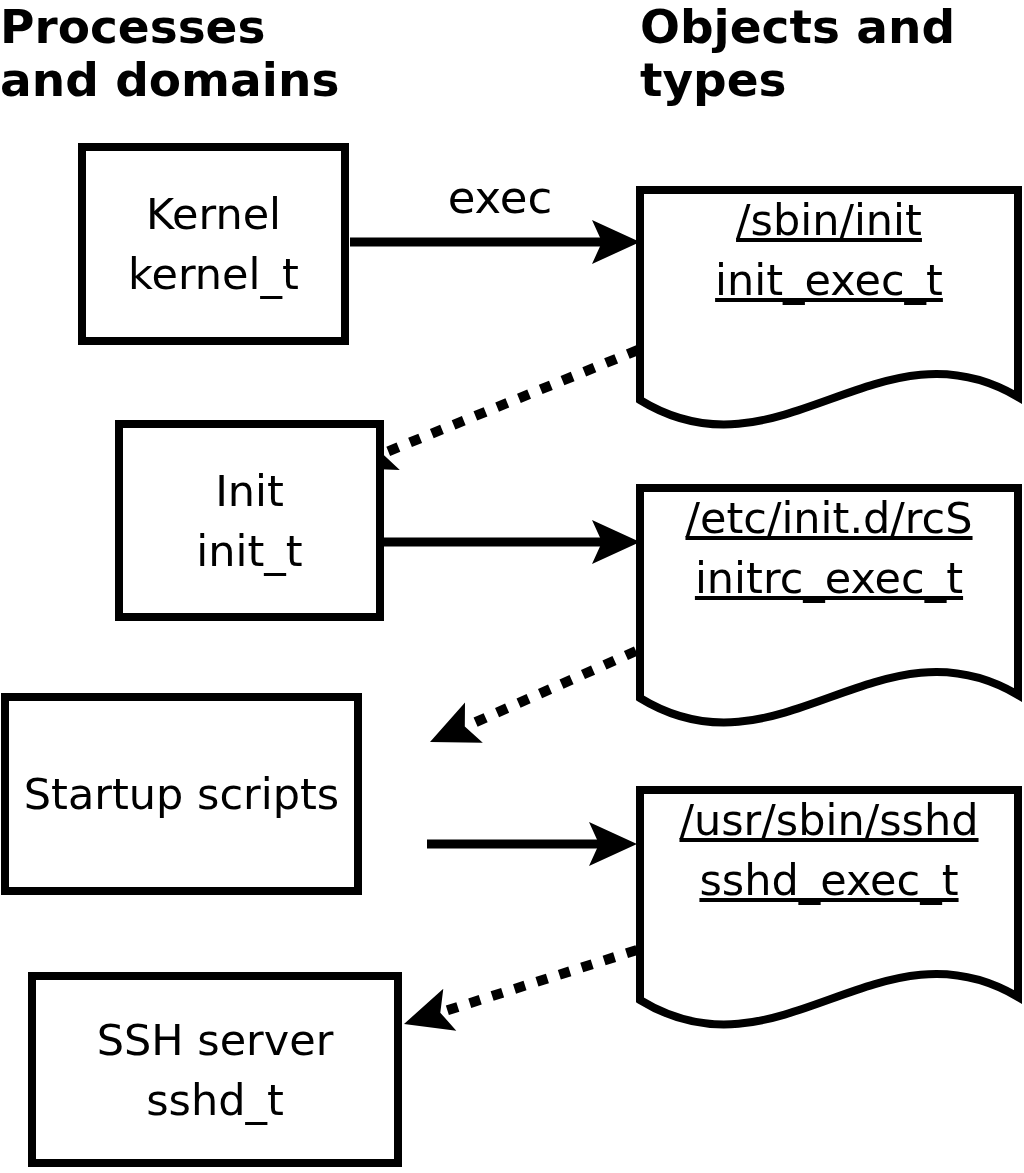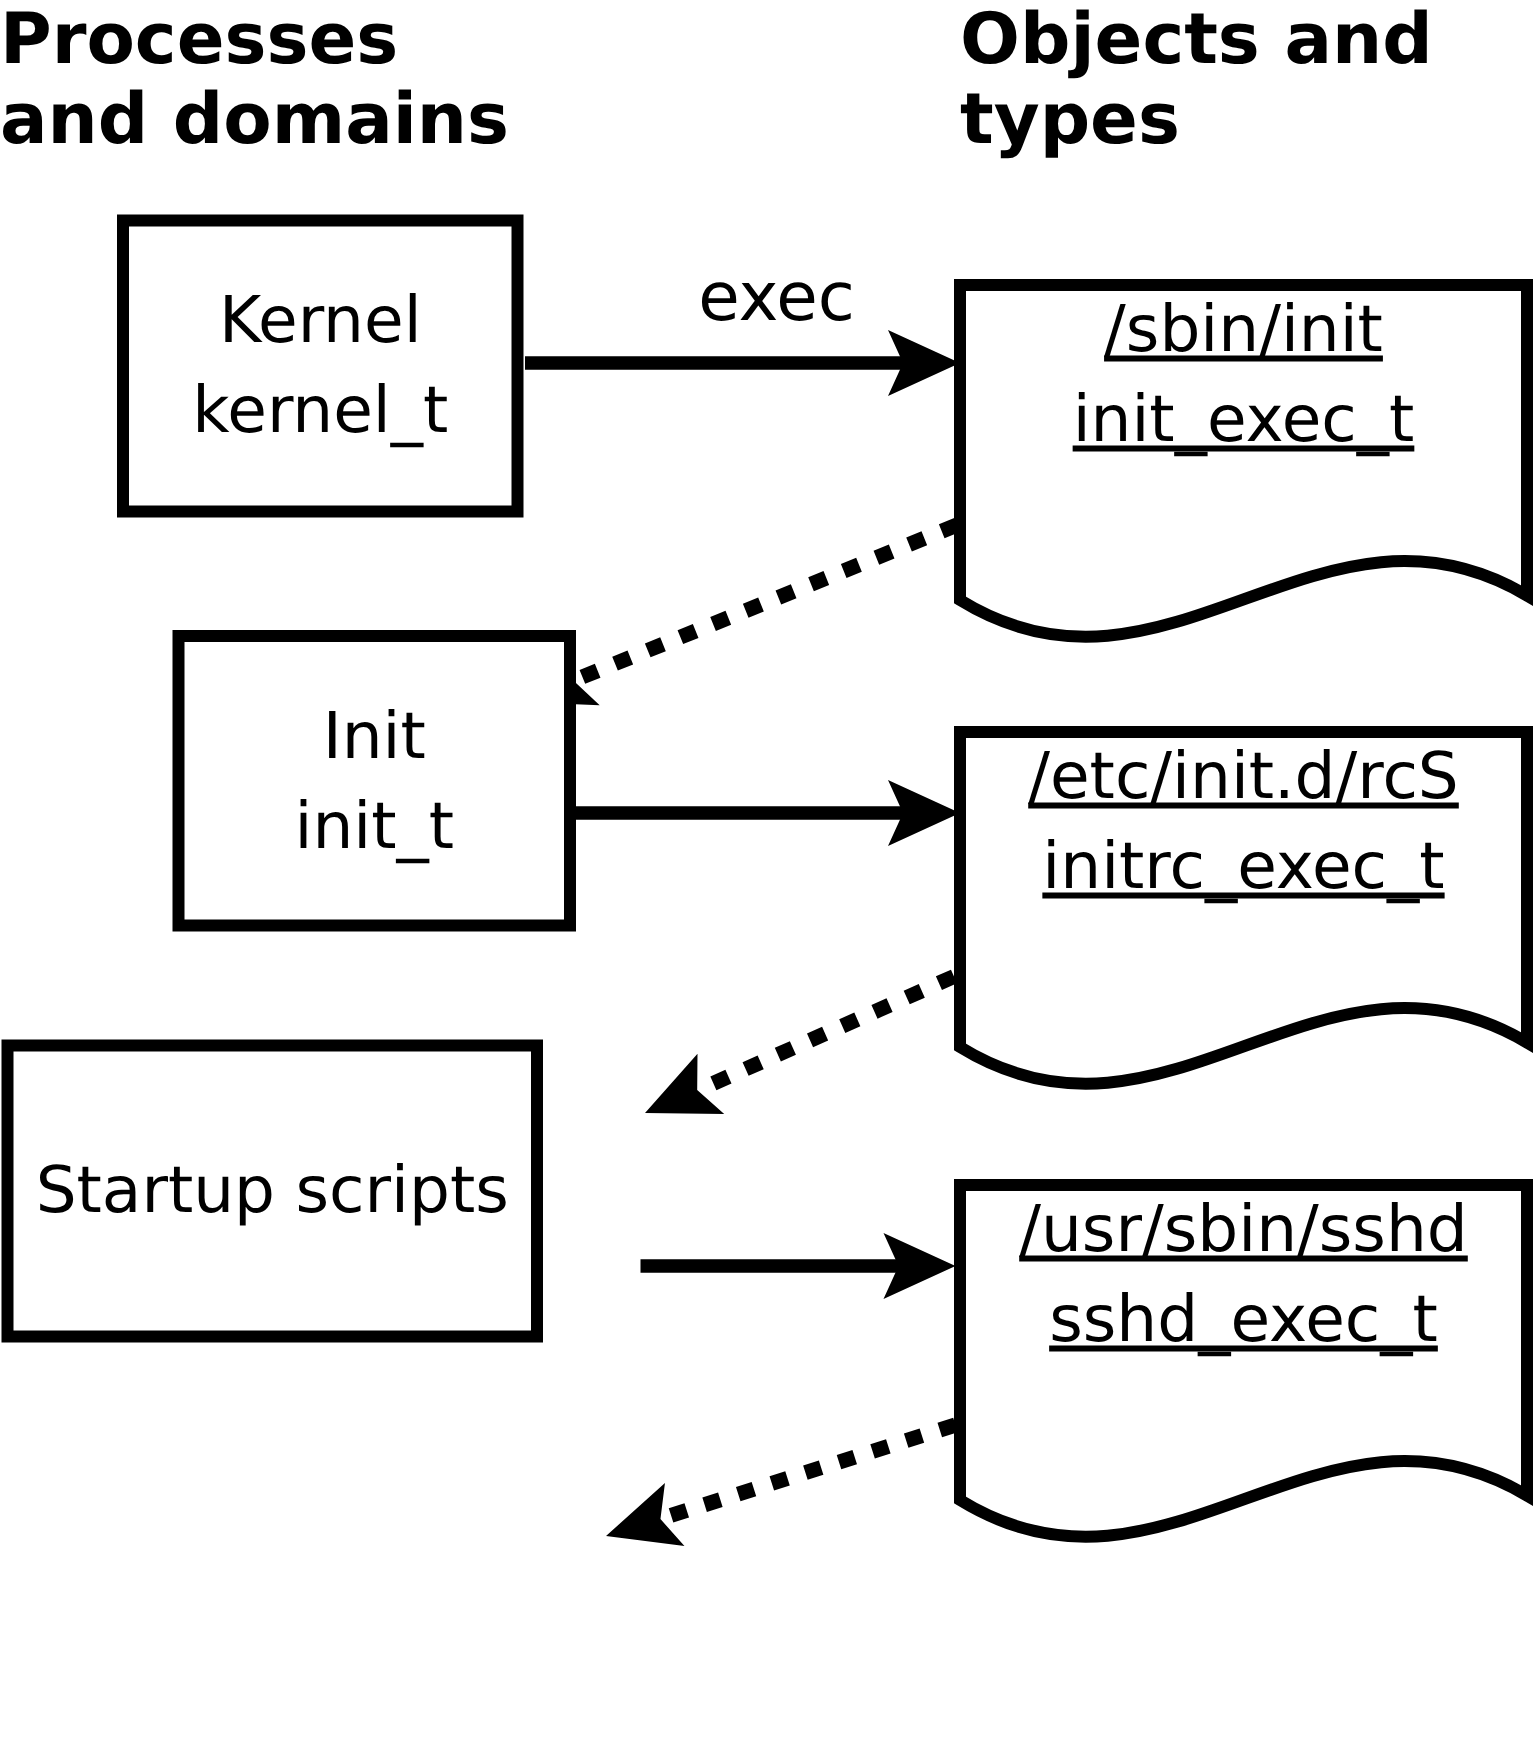--- a/index.html
+++ b/index.html
@@ -72,21 +72,21 @@
   #doc-label-2 { top: 488px; }
   #doc-label-3 { top: 790px; }
 
   #exec-label {
     position: absolute;
     left: 430px;
     top: 172px;
     width: 140px;
     height: 52px;
     line-height: 52px;
-    text-align: right;
+    text-align: center;
     font-size: 45px;
   }
   .doc-shape { fill: #ffffff; stroke: #000000; stroke-width: 8; }
   .solid-shaft { stroke: #000000; stroke-width: 9; fill: none; }
   .dotted-shaft { stroke: #000000; stroke-width: 10; fill: none; stroke-dasharray: 11 12.5; }
   .arrowhead { fill: #000000; stroke: none; }
 </style>
 </head>
 <body>
 
@@ -130,20 +130,24 @@
     <span>Kernel</span>
     <span>kernel_t</span>
   </div>
   <div class="process-box" id="box-init">
     <span>Init</span>
     <span>init_t</span>
   </div>
   <div class="process-box" id="box-initrc">
     <span>Startup scripts</span>
   </div>
+  <div class="process-box" id="box-sshd">
+    <span>SSH server</span>
+    <span>sshd_t</span>
+  </div>
 
   <div class="doc-label" id="doc-label-1">
     <span>/sbin/init</span>
     <span>init_exec_t</span>
   </div>
   <div class="doc-label" id="doc-label-2">
     <span>/etc/init.d/rcS</span>
     <span>initrc_exec_t</span>
   </div>
   <div class="doc-label" id="doc-label-3">

